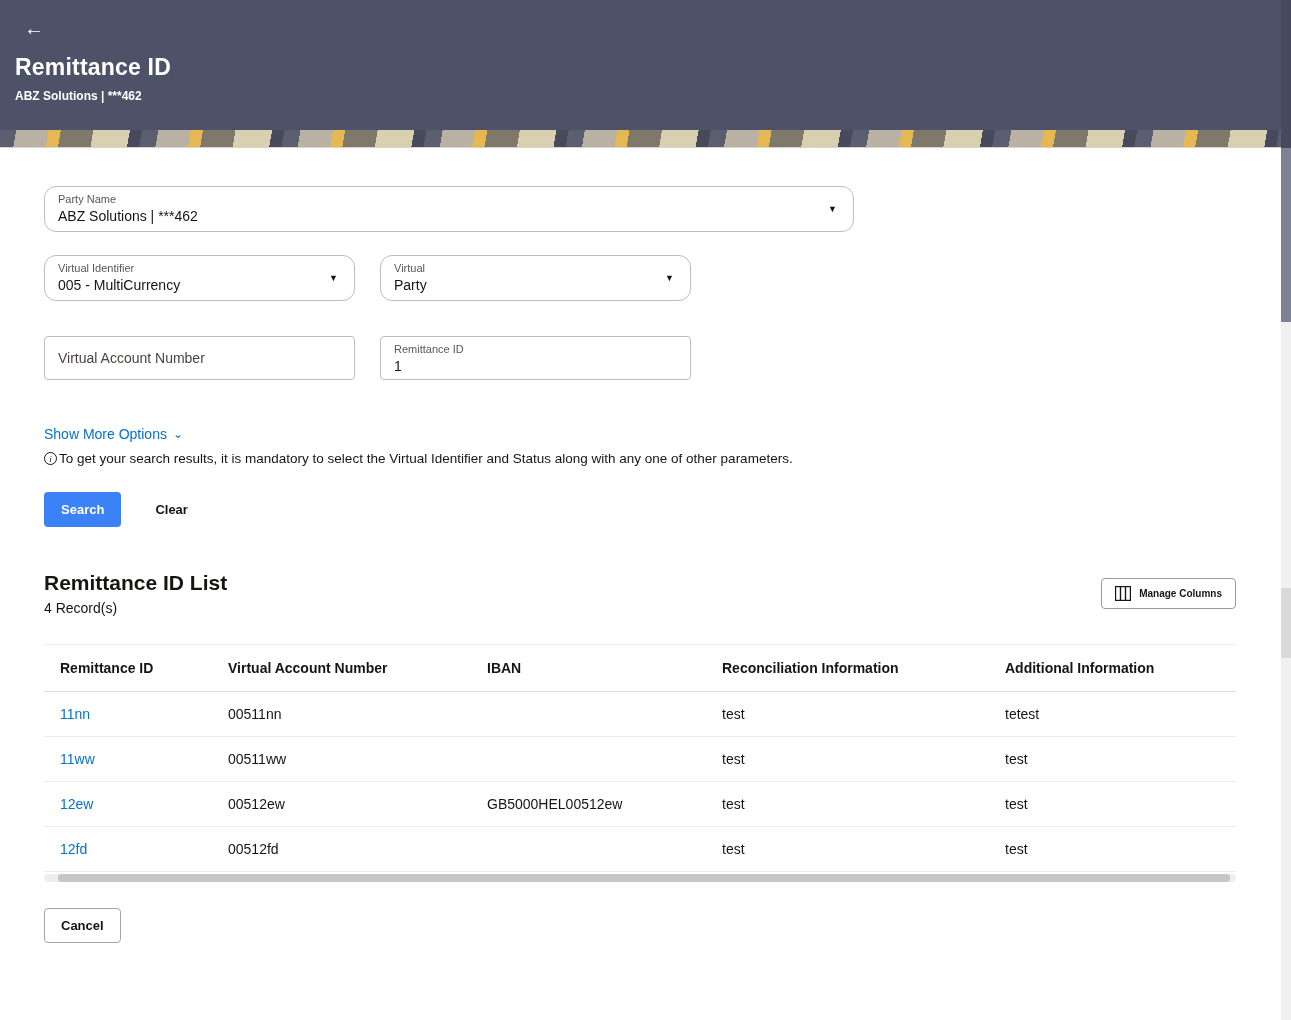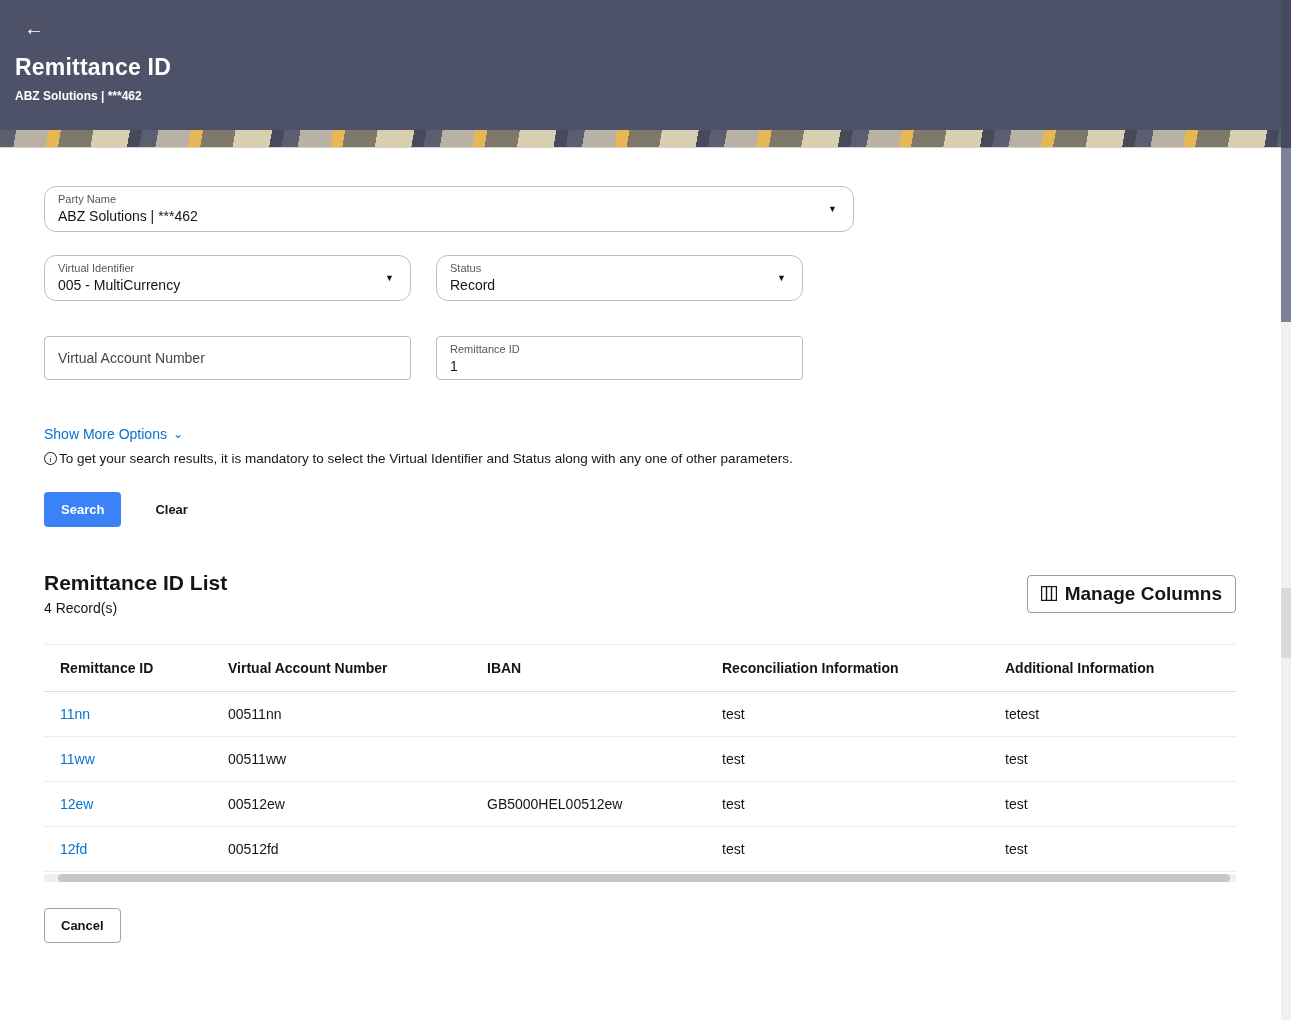--- a/index.html
+++ b/index.html
@@ -60,21 +60,21 @@
   }
   .field-label { display: block; font-size: 11px; color: #5b5652; line-height: 13px; }
   .field-value { display: block; font-size: 14px; color: #161513; line-height: 18px; margin-top: 1px; }
   .caret {
     position: absolute; right: 16px; top: 50%;
     transform: translateY(-50%);
     font-size: 9px; color: #161513; pointer-events: none;
   }
   .field-row { display: flex; gap: 25px; }
   .w-full { width: 810px; }
-  .w-half { width: 367px; }
+  .w-half { width: 311px; }
   .mt-24 { margin-top: 23px; }
   .mt-35 { margin-top: 35px; }
 
   .text-input-box {
     border: 1px solid #bdbdbd;
     border-radius: 4px;
     height: 44px;
     background: #fff;
     position: relative;
     padding: 0;
@@ -148,21 +148,21 @@
   .list-title { font-size: 21px; font-weight: bold; color: #161513; }
   .list-count { font-size: 14px; margin-top: 5px; color: #161513; }
   .btn-manage {
     display: inline-flex;
     align-items: center;
     gap: 8px;
     background: #ffffff;
     border: 1px solid #9b9b9b;
     border-radius: 4px;
     padding: 7px 13px;
-    font-size: 19px;
+    font-size: 10px;
     font-weight: bold;
     color: #161513;
     cursor: pointer;
     font-family: inherit;
   }
 
   table.remit-table {
     margin-top: 28px;
     width: 1192px;
     border-collapse: collapse;
@@ -249,22 +249,22 @@
       </div>
 
       
       <div class="field-row mt-24">
         <div class="field w-half">
           <span class="field-label">Virtual Identifier</span>
           <span class="field-value">005 - MultiCurrency</span>
           <span class="caret">▼</span>
         </div>
         <div class="field w-half">
-          <span class="field-label">Status</span>
-          <span class="field-value">Record</span>
+          <span class="field-label">Virtual</span>
+          <span class="field-value">Party</span>
           <span class="caret">▼</span>
         </div>
       </div>
 
       
       <div class="field-row mt-35">
         <div class="text-input-box w-half">
           <input type="text" placeholder="Virtual Account Number" style="">
         </div>
         <div class="text-input-box labeled-input w-half">

